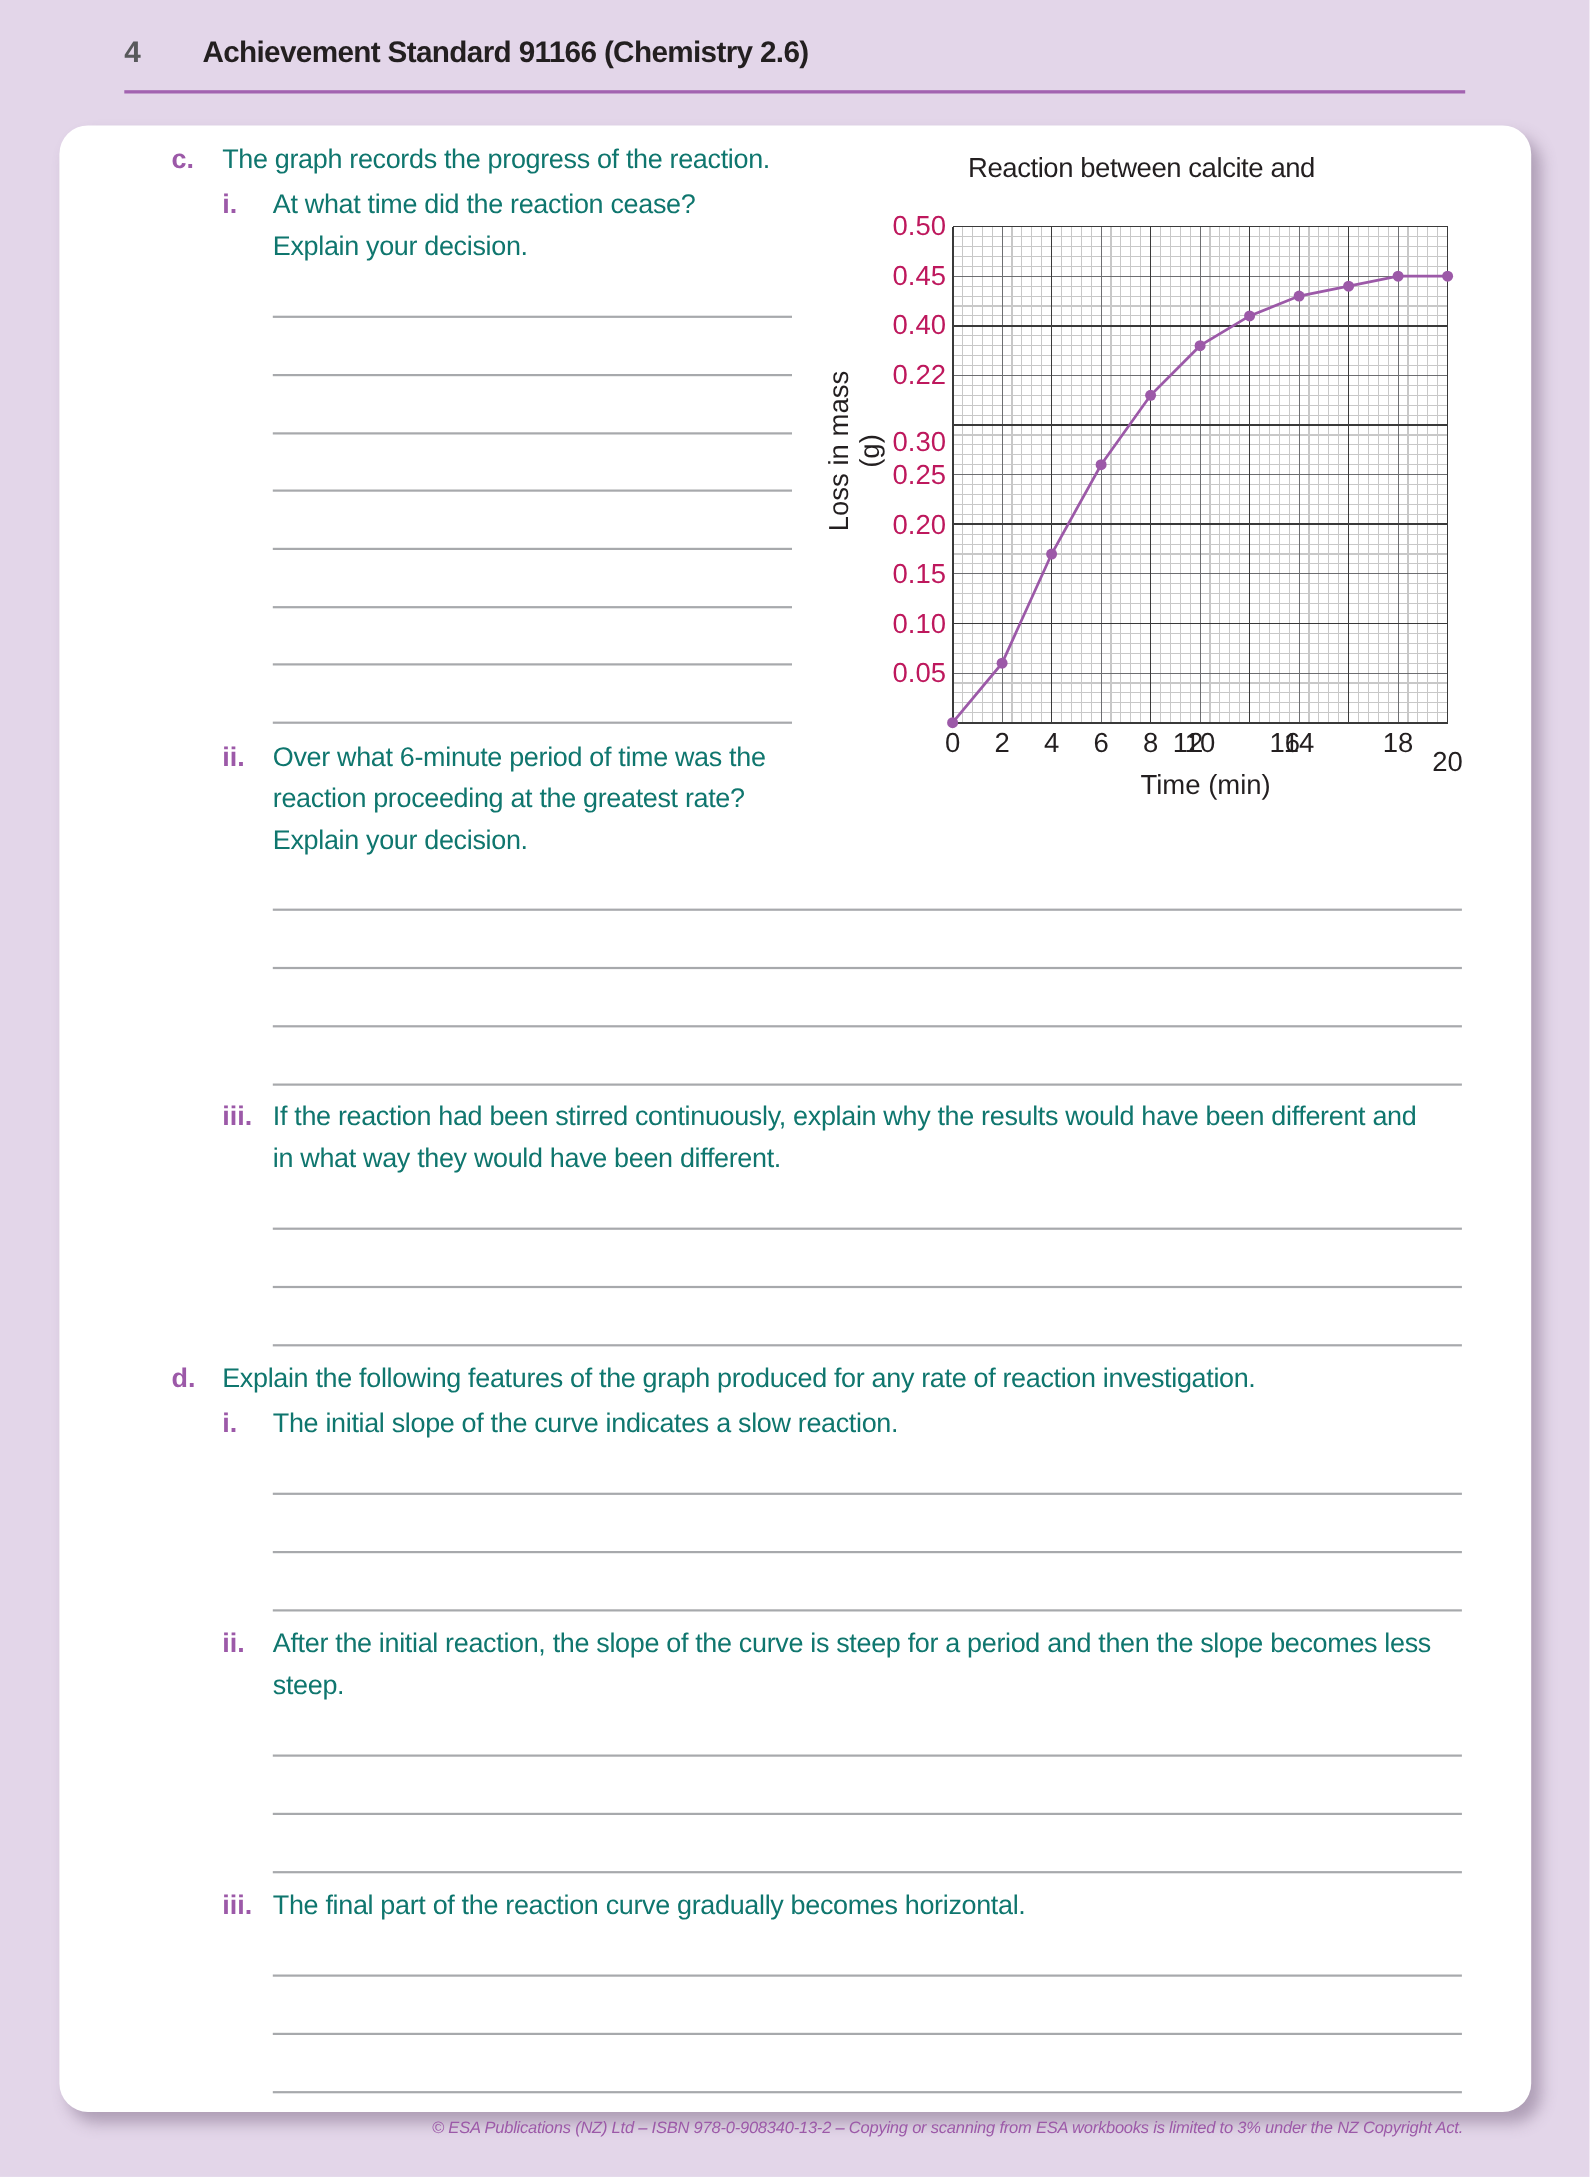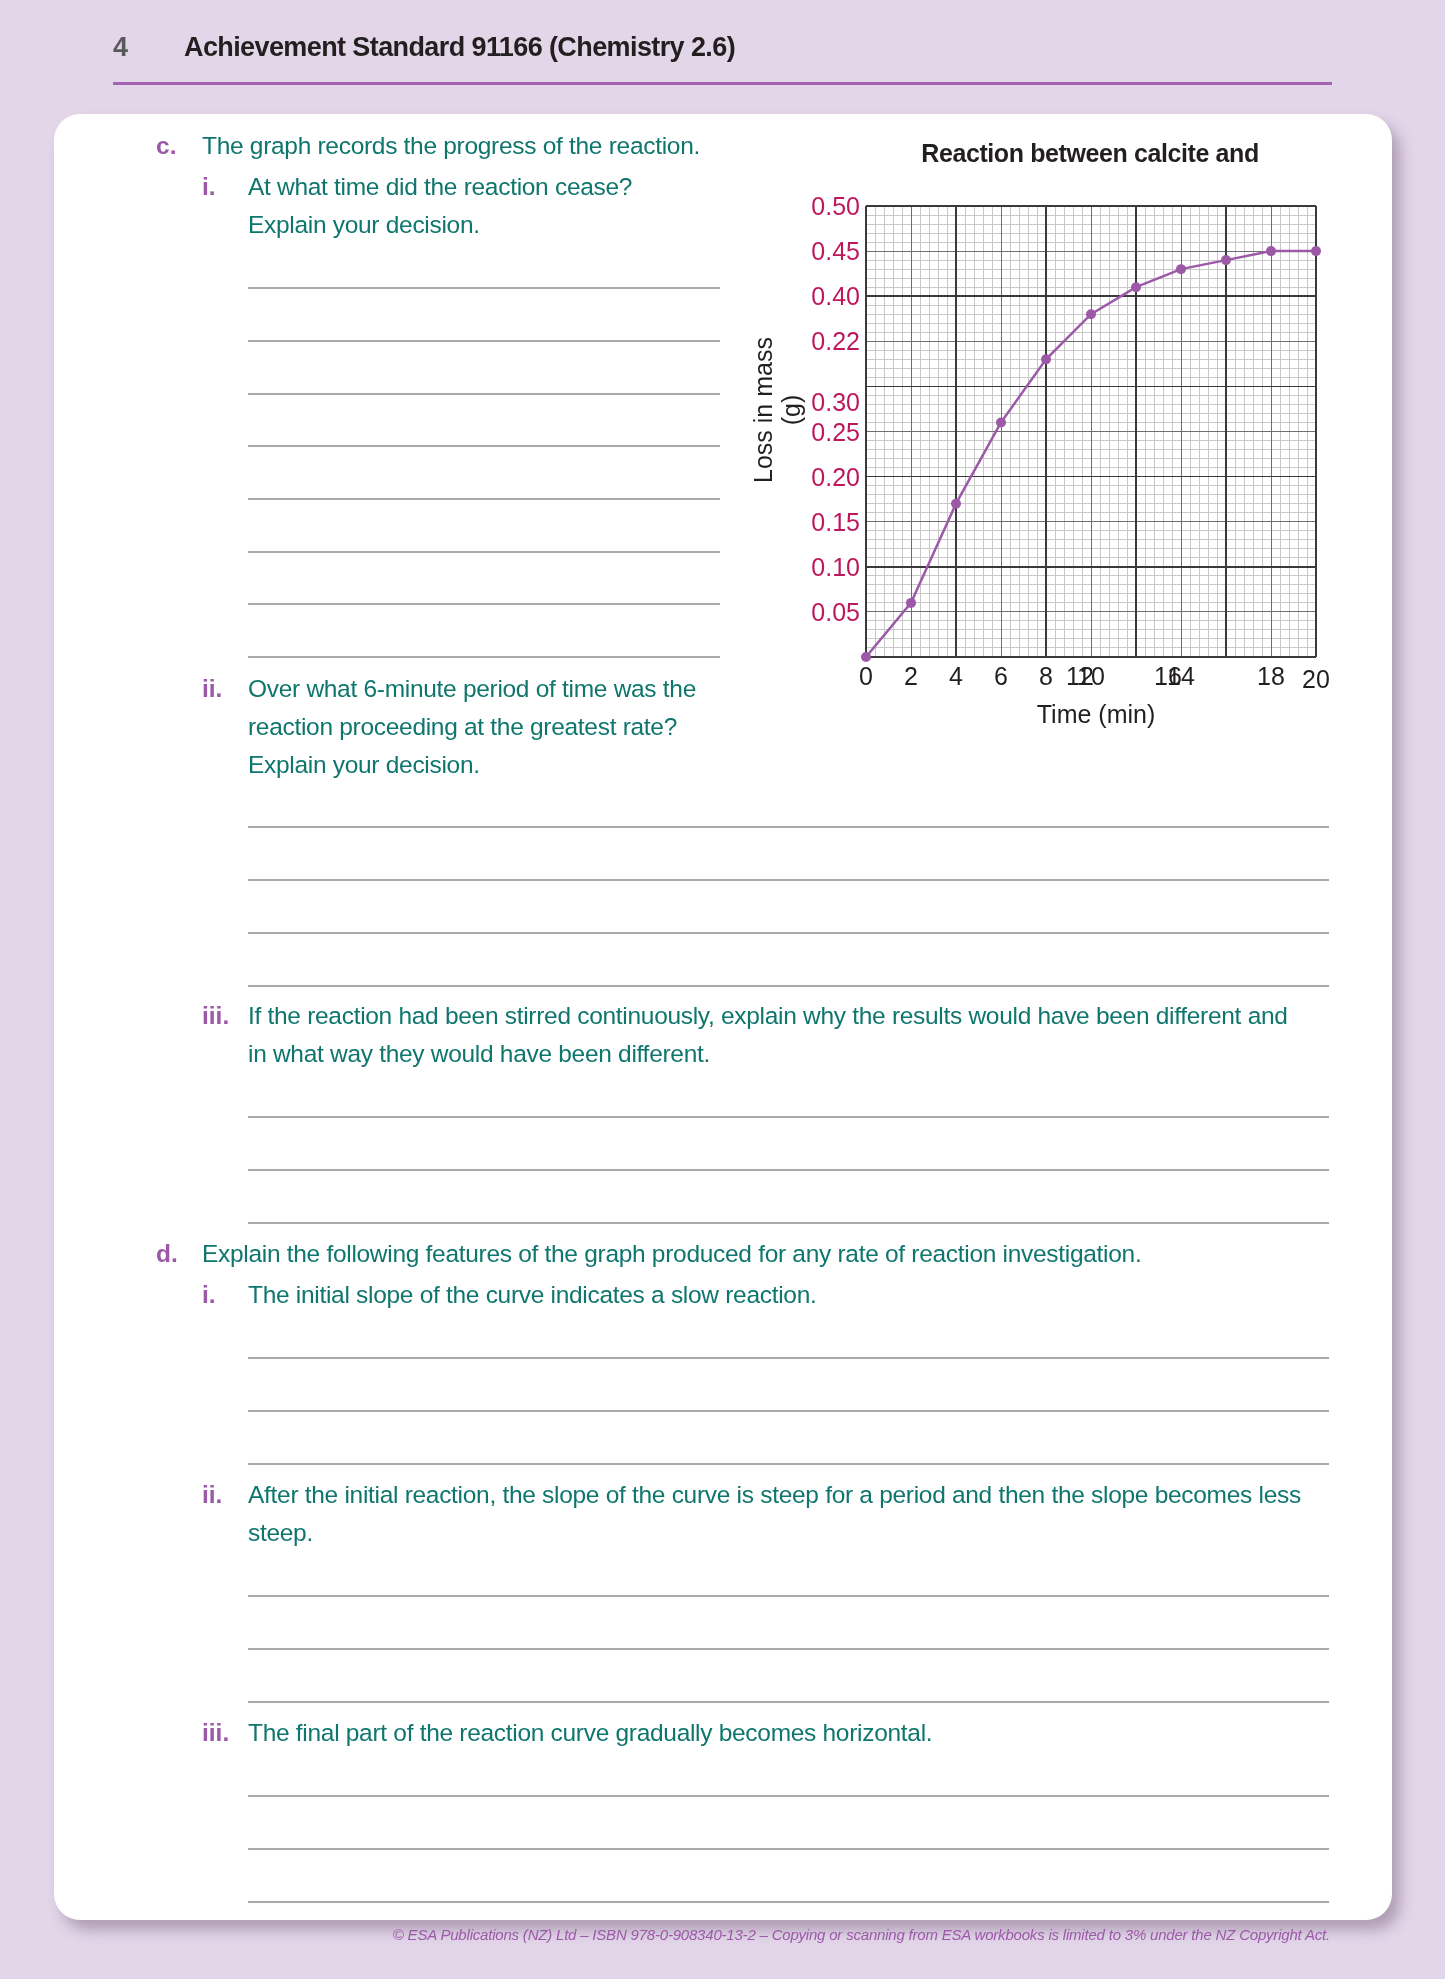--- a/index.html
+++ b/index.html
@@ -13,21 +13,21 @@
   .hdr-title { position: absolute; left: 184px; top: 32px; font-size: 27px; font-weight: bold; color: #231f20; letter-spacing: -0.6px; }
   .hdr-rule { position: absolute; left: 113px; top: 82px; width: 1219px; height: 3px; background: #a263b0; }
   .card {
     position: absolute; left: 54px; top: 114px; width: 1338px; height: 1806px;
     background: #fff; border-radius: 26px;
     box-shadow: 8px 10px 14px rgba(110, 90, 120, 0.45);
   }
   .txt { position: absolute; font-size: 24.5px; line-height: 30px; white-space: nowrap; color: #0f766e; letter-spacing: -0.3px; }
   .lbl { position: absolute; font-size: 24.5px; line-height: 30px; font-weight: bold; color: #9c59a8; }
   .rule { position: absolute; height: 2px; background: #a7a9ac; }
-  .chart-title { position: absolute; left: 880px; top: 138px; width: 420px; text-align: center; font-size: 25px; line-height: 30px; font-weight: bold; color: #231f20; letter-spacing: -0.4px; }
+  .chart-title { position: absolute; left: 880px; top: 138px; width: 420px; text-align: left; font-size: 25px; line-height: 30px; font-weight: normal; color: #231f20; letter-spacing: -0.4px; }
   .ytick { position: absolute; width: 80px; text-align: right; font-size: 25px; line-height: 26px; color: #be185d; }
   .xtick { position: absolute; width: 40px; text-align: center; font-size: 25px; line-height: 26px; color: #231f20; }
   .ylabel { position: absolute; left: 692px; top: 382px; width: 170px; text-align: center; font-size: 25px; line-height: 28px; transform: rotate(-90deg); transform-origin: center; color: #231f20; }
   .xlabel { position: absolute; left: 966px; top: 700px; width: 260px; text-align: center; font-size: 25px; line-height: 28px; color: #231f20; }
   .footer { position: absolute; right: 115px; top: 1926px; font-size: 15px; font-style: italic; color: #9c59a8; white-space: nowrap; letter-spacing: -0.2px; }
   svg.plot { position: absolute; left: 860px; top: 200px; overflow: visible; }
 </style>
 </head>
 <body>
 
@@ -132,21 +132,21 @@
       <div class="xtick" style="left: 846px; top: 663px;">0</div>
       <div class="xtick" style="left: 891px; top: 663px;">2</div>
       <div class="xtick" style="left: 936px; top: 663px;">4</div>
       <div class="xtick" style="left: 981px; top: 663px;">6</div>
       <div class="xtick" style="left: 1026px; top: 663px;">8</div>
       <div class="xtick" style="left: 1071px; top: 663px;">10</div>
       <div class="xtick" style="left: 1060px; top: 663px;">12</div>
       <div class="xtick" style="left: 1161px; top: 663px;">14</div>
       <div class="xtick" style="left: 1148px; top: 663px;">16</div>
       <div class="xtick" style="left: 1251px; top: 663px;">18</div>
-      <div class="xtick" style="left: 1296px; top: 666px;">20</div>
+      <div class="xtick" style="left: 1296px; top: 680px;">20</div>
     </div>
 
   <svg class="plot" id="plot" width="470" height="470">
       <line x1="6" y1="6" x2="6" y2="457" stroke="#c8c8c8" stroke-width="1" shape-rendering="crispEdges"></line>
       <line x1="6" y1="6" x2="456" y2="6" stroke="#c8c8c8" stroke-width="1" shape-rendering="crispEdges"></line>
       <line x1="15" y1="6" x2="15" y2="457" stroke="#c8c8c8" stroke-width="1" shape-rendering="crispEdges"></line>
       <line x1="6" y1="15.02" x2="456" y2="15.02" stroke="#c8c8c8" stroke-width="1" shape-rendering="crispEdges"></line>
       <line x1="24" y1="6" x2="24" y2="457" stroke="#c8c8c8" stroke-width="1" shape-rendering="crispEdges"></line>
       <line x1="6" y1="24.04" x2="456" y2="24.04" stroke="#c8c8c8" stroke-width="1" shape-rendering="crispEdges"></line>
       <line x1="33" y1="6" x2="33" y2="457" stroke="#c8c8c8" stroke-width="1" shape-rendering="crispEdges"></line>

